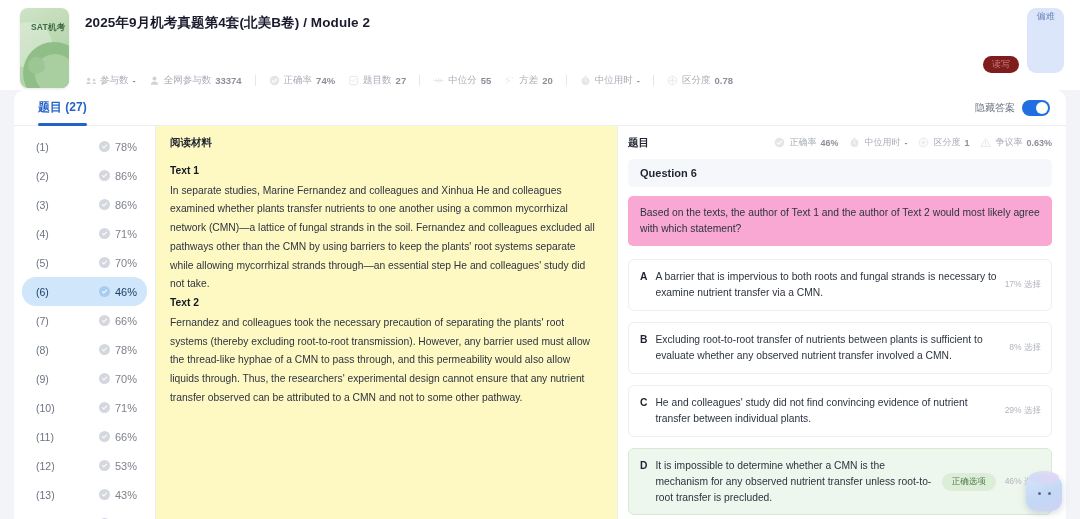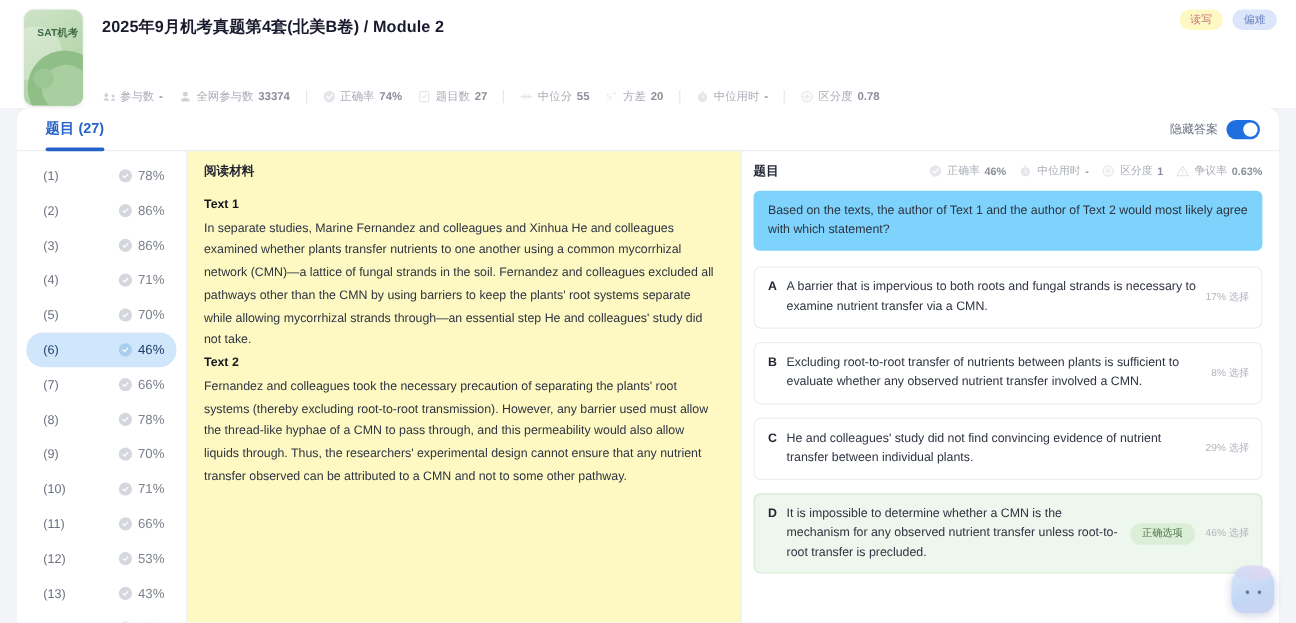--- a/index.html
+++ b/index.html
@@ -70,21 +70,21 @@
     display:inline-block; width:11px; height:11px; opacity:.55;
     flex:0 0 auto;
   }
   .micon svg { display:block; width:11px; height:11px; }
 
   .badges { position: absolute; top: 8px; right: 16px; display: flex; gap: 8px; }
   .badge {
     font-size: 9px; padding: 2px 9px; border-radius: 9px;
     font-weight: 500; letter-spacing: .3px;
   }
-  .badge.pink { background:#fef9c3; color:#c8787c; }
+  .badge.pink { background:#7f1d1d; color:#c8787c;margin-top:48px; }
   .badge.blue { background:#dbe6fb; color:#6f87bd; }
 
   
   .card {
     margin: 0 14px;
     background: #ffffff;
     border-radius: 10px 10px 0 0;
     height: 429px;
     box-shadow: 0 -1px 2px rgba(0,0,0,.02);
     display: flex; flex-direction: column;
@@ -164,21 +164,21 @@
     display:flex; align-items:center; gap:4px;
     font-size:9px; color:#a9adb7; white-space:nowrap;
   }
   .qstat .v { color:#8a8f99; font-weight:600; }
 
   .qtitle-box {
     background:#f6f7fa; border-radius:5px; padding:8px 12px;
     font-size:11px; font-weight:700; color:#1f2430; margin-bottom:9px;
   }
   .qstem-box {
-    background:#7dd3fc; border-radius:5px; padding:9px 12px;
+    background:#f9a8d4; border-radius:5px; padding:9px 12px;
     font-size:10.3px; line-height:1.55; color:#2d3340; margin-bottom:13px;
   }
 
   .opt {
     border:1px solid #eceef2; border-radius:6px;
     padding:9px 10px 9px 11px; margin-bottom:11px;
     display:flex; align-items:flex-start; gap:8px; background:#fff;
     min-height:46px;
   }
   .opt.correct { background:#eef7ed; border-color:#d6ead2; }
@@ -554,20 +554,21 @@
                   <circle cx="8" cy="11.4" r=".8" fill="#cfd2d8"></circle>
                 </svg>
               </span>
             <span>争议率</span>
             <span class="v">0.63%</span>
           </span>
 
         </div>
       </div>
 
+      <div class="qtitle-box">Question 6</div>
       <div class="qstem-box">Based on the texts, the author of Text 1 and the author of Text 2 would most likely agree with which statement?</div>
 
       <div id="options-container">
           <div class="opt">
             <span class="letter">A</span>
             <span class="otext">A barrier that is impervious to both roots and fungal strands is necessary to examine nutrient transfer via a CMN.</span>
             <span class="oright">
               <span class="opct">17% 选择</span>
             </span>
           </div>

